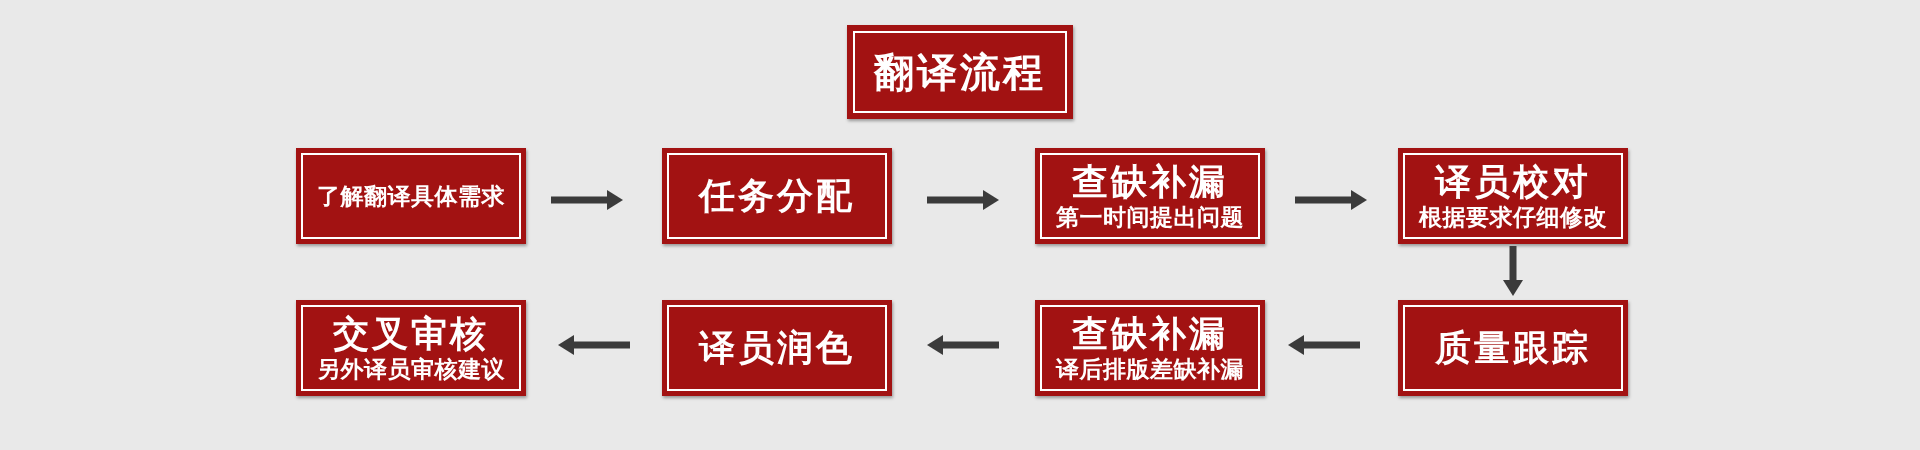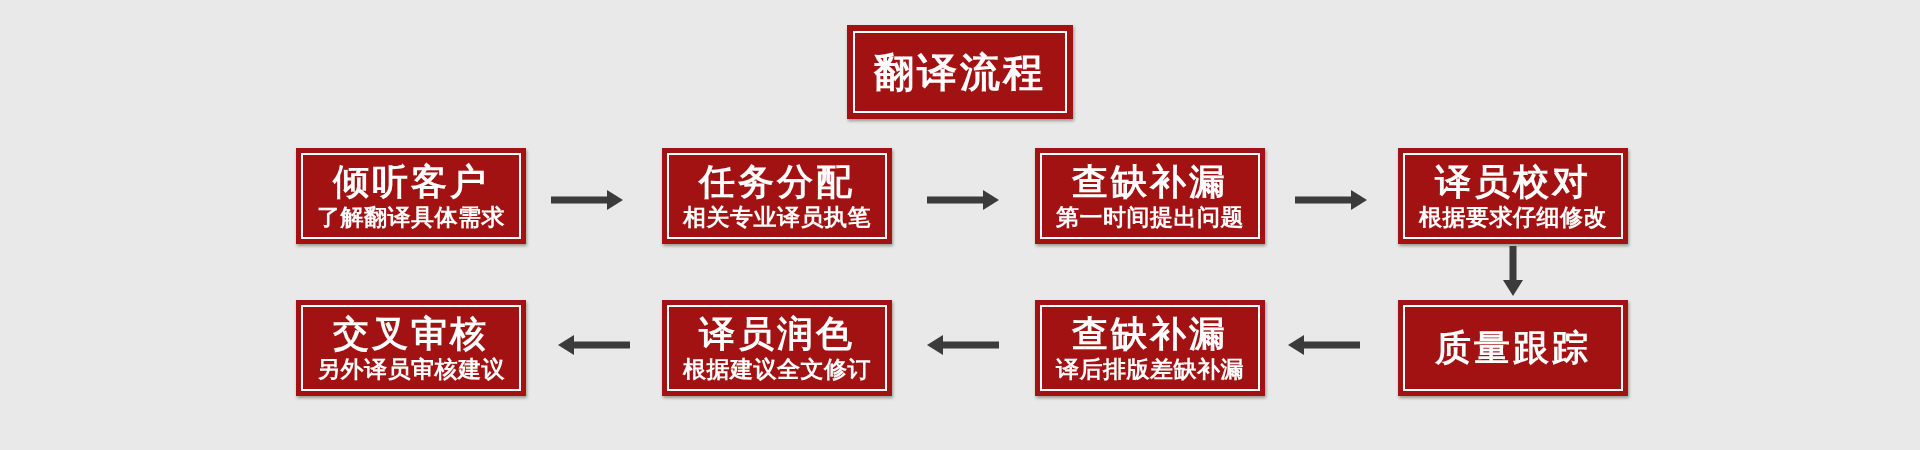--- a/index.html
+++ b/index.html
@@ -63,29 +63,27 @@
 <div class="canvas">
 
   <div class="flow-box title-box" style="left:847px; top:25px; width:226px; height:94px;">
     <div class="flow-box-inner">
       <div class="title-text">翻译流程</div>
     </div>
   </div>
 
   <div class="flow-box" style="left:296px; top:148px; width:230px; height:96px;">
     <div class="flow-box-inner">
-      <div class="box-heading">倾听客户</div>
       <div class="box-subtitle">了解翻译具体需求</div>
     </div>
   </div>
 
   <div class="flow-box" style="left:662px; top:148px; width:230px; height:96px;">
     <div class="flow-box-inner">
       <div class="box-heading">任务分配</div>
-      <div class="box-subtitle">相关专业译员执笔</div>
     </div>
   </div>
 
   <div class="flow-box" style="left:1035px; top:148px; width:230px; height:96px;">
     <div class="flow-box-inner">
       <div class="box-heading">查缺补漏</div>
       <div class="box-subtitle">第一时间提出问题</div>
     </div>
   </div>
 
@@ -105,21 +103,20 @@
   <div class="flow-box" style="left:1035px; top:300px; width:230px; height:96px;">
     <div class="flow-box-inner">
       <div class="box-heading">查缺补漏</div>
       <div class="box-subtitle">译后排版差缺补漏</div>
     </div>
   </div>
 
   <div class="flow-box" style="left:662px; top:300px; width:230px; height:96px;">
     <div class="flow-box-inner">
       <div class="box-heading">译员润色</div>
-      <div class="box-subtitle">根据建议全文修订</div>
     </div>
   </div>
 
   <div class="flow-box" style="left:296px; top:300px; width:230px; height:96px;">
     <div class="flow-box-inner">
       <div class="box-heading">交叉审核</div>
       <div class="box-subtitle">另外译员审核建议</div>
     </div>
   </div>
 

